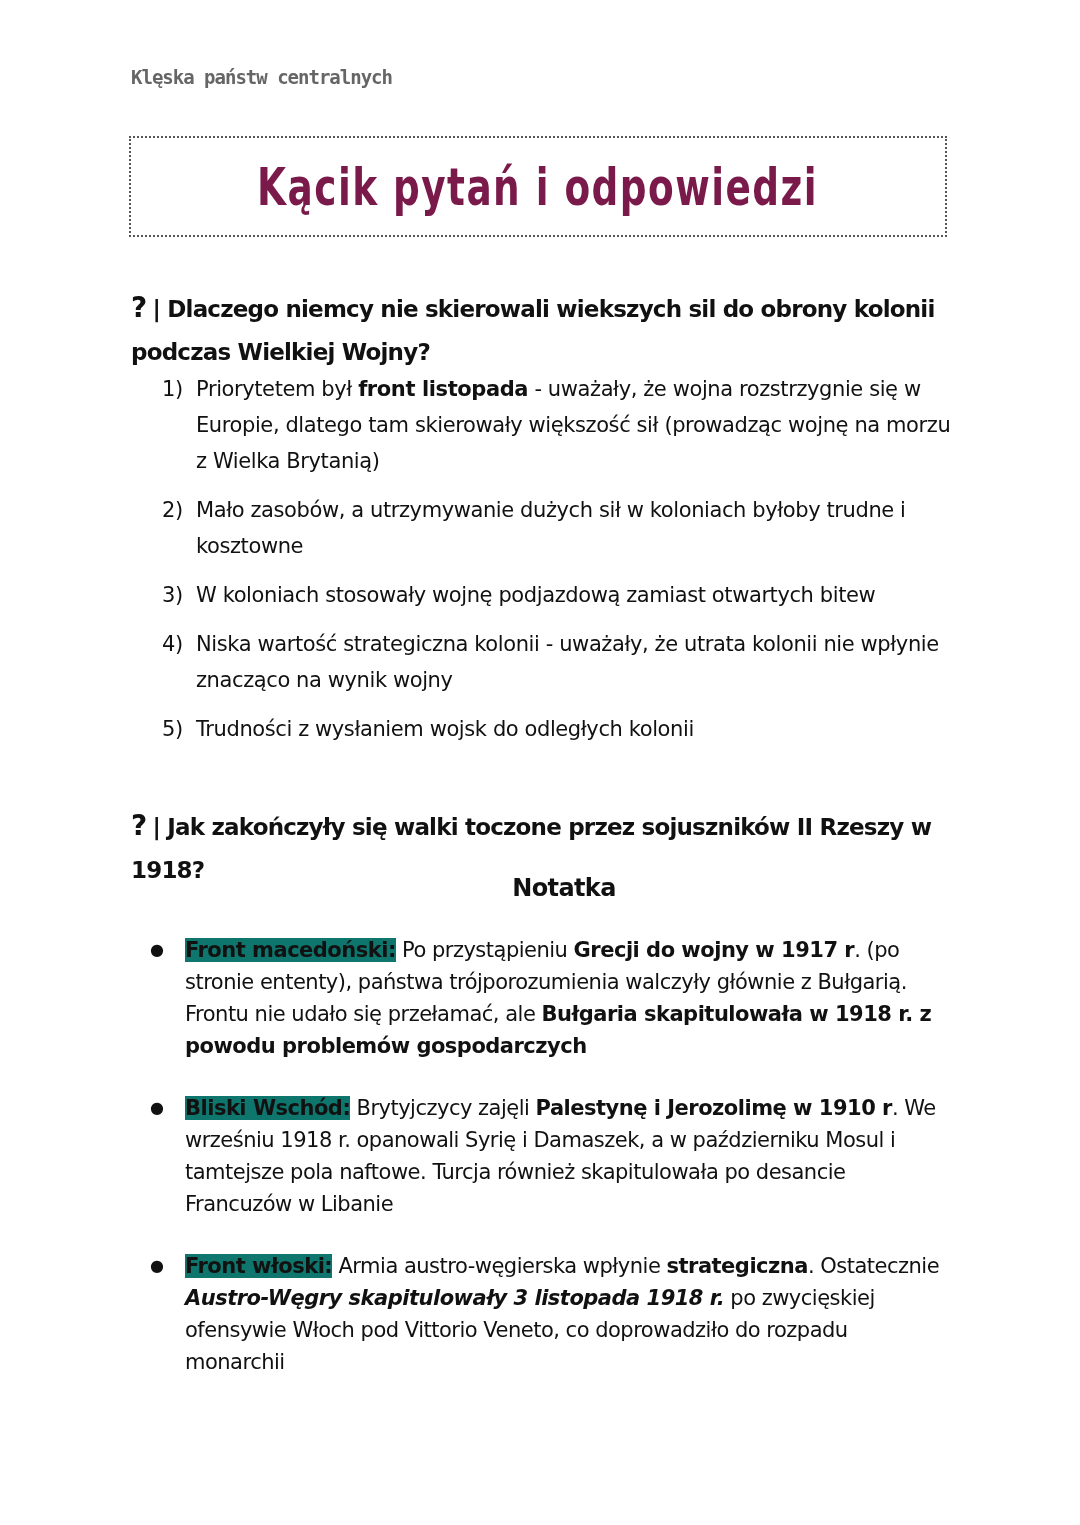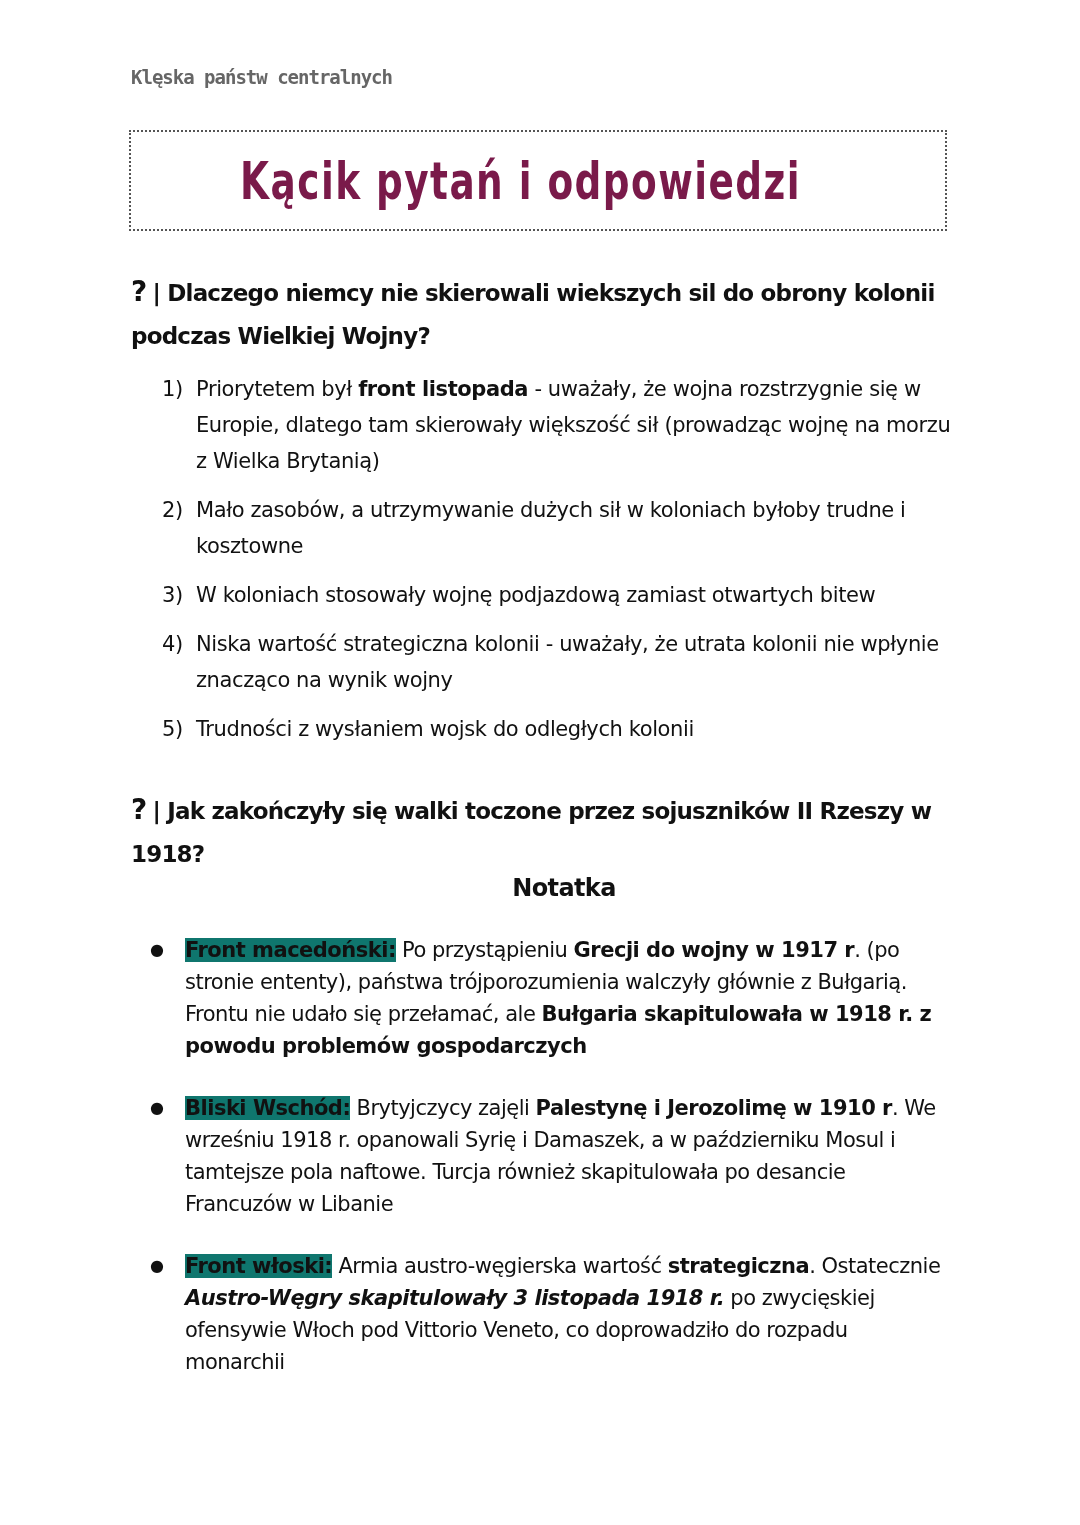--- a/index.html
+++ b/index.html
@@ -1,26 +1,26 @@
 <!DOCTYPE html>
 <html><head>
 <meta charset="utf-8">
 <style>
   html, body { margin:0; padding:0; background:#ffffff; }
   body { width:1080px; height:1525px; position:relative; overflow:hidden;
          font-family:"DejaVu Sans", sans-serif; color:#111; }
   .header { position:absolute; left:131px; top:66px; font-size:19px; color:#666;
             font-family:"DejaVu Sans Mono", monospace; letter-spacing:-1px; font-weight:bold; }
-  .title-box { position:absolute; left:129px; top:130px; width:818px; height:101px;
+  .title-box { position:absolute; left:129px; top:136px; width:818px; height:101px;
                border:2px dotted #555; box-sizing:border-box; display:flex;
-               align-items:center; }
+               align-items:center; justify-content:center; }
   .title { font-family:"DejaVu Sans", sans-serif; font-size:52px; color:#7a1a4a;
            letter-spacing:2px; font-weight:bold; transform:scaleX(0.72); white-space:nowrap; }
   .q { position:absolute; left:131px; font-size:23px; font-weight:bold; line-height:43px;
-       letter-spacing:-0.8px; width:820px; }
+       letter-spacing:-0.8px; width:820px;margin-top:16px; }
   .q .qmark { font-size:28px; margin-right:6px; }
   .list { position:absolute; left:162px; width:790px; font-size:21px; line-height:36px; letter-spacing:-0.4px; }
   .list .item { display:flex; margin-bottom:13px; }
   .list .num { width:34px; flex:none; }
   .note-title { position:absolute; left:0; width:1080px; text-align:center; top:874px;
                 font-size:24px; font-weight:bold; letter-spacing:-0.6px;padding-left:24px; }
   .bullets { position:absolute; left:150px; width:800px; font-size:21px; line-height:32px; letter-spacing:-0.5px; }
   .bullet { display:flex; margin-bottom:30px; }
   .dot { width:35px; flex:none; font-size:16px; }
   .hl { background:#0f766e; font-weight:bold;text-align:right; }
@@ -72,15 +72,15 @@
   <div class="bullet">
     <span class="dot">●</span>
     <span><span class="hl">Front macedoński:</span><span> Po przystąpieniu </span><b>Grecji do wojny w 1917 r</b><span>. (po stronie ententy), państwa trójporozumienia walczyły głównie z Bułgarią. Frontu nie udało się przełamać, ale </span><b>Bułgaria skapitulowała w 1918 r. z powodu problemów gospodarczych</b><span></span></span>
   </div>
   <div class="bullet">
     <span class="dot">●</span>
     <span><span class="hl">Bliski Wschód:</span><span> Brytyjczycy zajęli </span><b>Palestynę i Jerozolimę w 1910 r</b><span>. We wrześniu 1918 r. opanowali Syrię i Damaszek, a w październiku Mosul i tamtejsze pola naftowe. Turcja również skapitulowała po desancie Francuzów w Libanie</span></span>
   </div>
   <div class="bullet">
     <span class="dot">●</span>
-    <span><span class="hl">Front włoski:</span><span> Armia austro-węgierska wartość </span><b>strategiczna</b><span>. Ostatecznie </span><b><i>Austro-Węgry skapitulowały 3 listopada 1918 r.</i></b><span> po zwycięskiej ofensywie Włoch pod Vittorio Veneto, co doprowadziło do rozpadu monarchii</span></span>
+    <span><span class="hl">Front włoski:</span><span> Armia austro-węgierska wpłynie </span><b>strategiczna</b><span>. Ostatecznie </span><b><i>Austro-Węgry skapitulowały 3 listopada 1918 r.</i></b><span> po zwycięskiej ofensywie Włoch pod Vittorio Veneto, co doprowadziło do rozpadu monarchii</span></span>
   </div>
 </div>
 
 </body></html>

